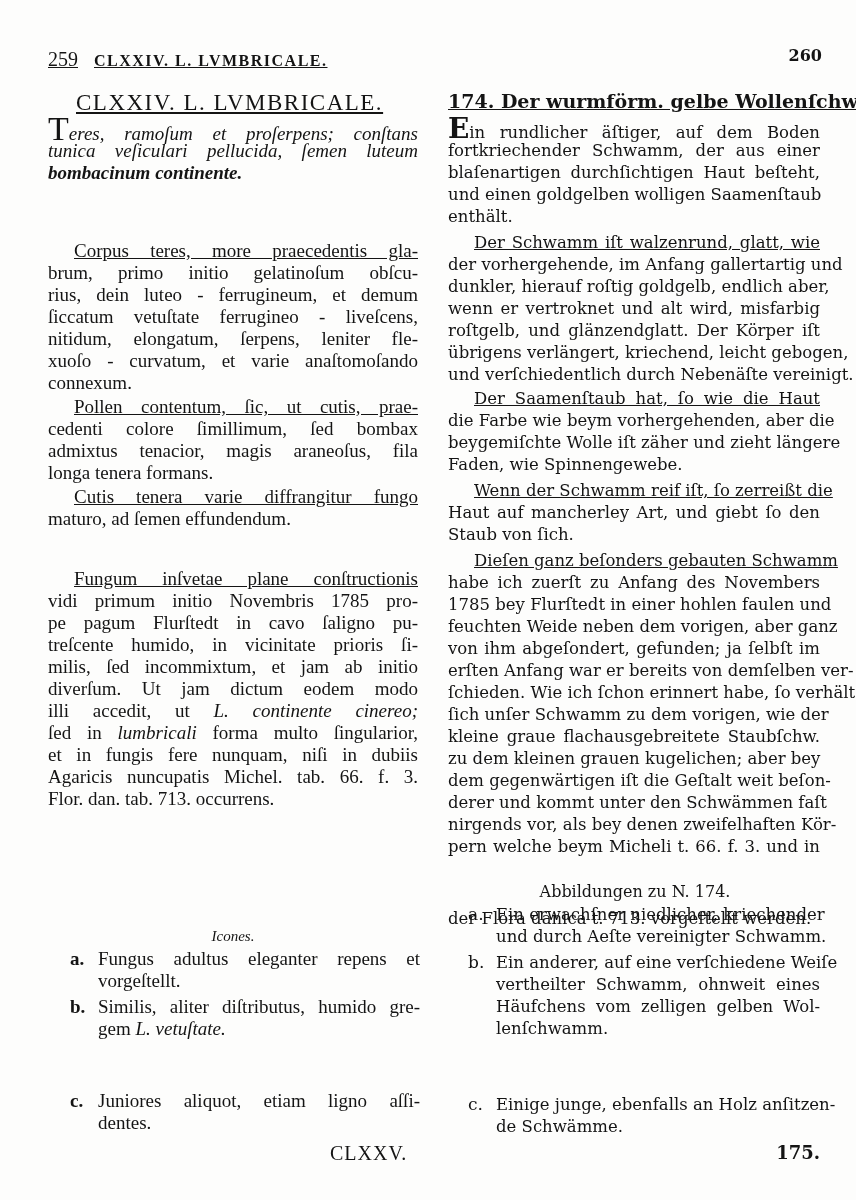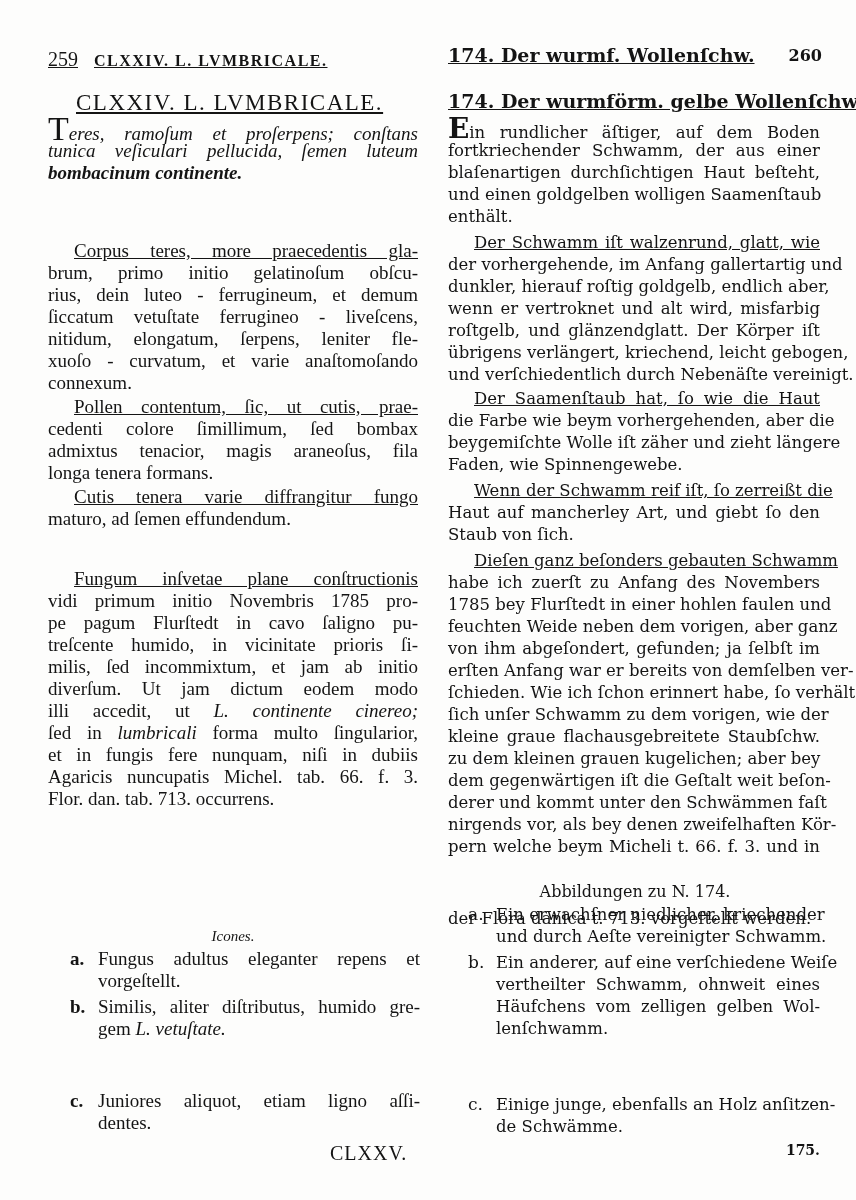--- a/index.html
+++ b/index.html
@@ -27,21 +27,21 @@
   .icones-head { position:absolute; left:0; width:370px; text-align:center; font-style:italic; font-size:15px; }
   .item { position:absolute; left:22px; width:348px; }
   .item .lbl { position:absolute; left:0; font-weight:bold; }
   .item .txt { position:absolute; left:28px; width:322px; }
   .item .txt .line { width:322px; }
   .ritem { position:absolute; left:20px; width:352px; }
   .ritem .lbl { position:absolute; left:0; }
   .ritem .txt { position:absolute; left:28px; width:324px; }
   .ritem .txt .line { width:324px; }
   .catch-left { position:absolute; left:282px; top:1142px; font-size:20px; letter-spacing:1px; }
-  .catch-right { position:absolute; right:2px; top:1142px; font-size:14px; font-weight:bold; }
+  .catch-right { position:absolute; right:2px; top:1142px; font-size:18px; font-weight:bold; }
   .abb-head { position:absolute; left:0; width:374px; text-align:center; font-size:16px; }
 </style>
 </head>
 <body>
 
 <div class="page">
 
   <div class="col left">
     <div class="abs runhead-left">
       <span class="pn">259</span><span>CLXXIV. L. LVMBRICALE.</span>
@@ -113,21 +113,20 @@
           <div class="line last" style="top:22px">dentes.</div>
         </div>
       </div>
     </div>
 
     <div class="catch-left">CLXXV.</div>
   </div>
 
   <div class="col right">
     <div class="abs runhead-right">
-      <span>174. Der wurmf. Wollenſchw.</span>
       <span class="pn">260</span>
     </div>
     <div class="abs title-right">174. Der wurmförm. gelbe Wollenſchw.</div>
 
     <div>
       <div class="line" style="top:118px"><span class="dropE">E</span><span>in rundlicher äſtiger, auf dem Boden</span></div>
       <div class="line" style="top:140px">fortkriechender Schwamm, der aus einer</div>
       <div class="line" style="top:162px">blaſenartigen durchſichtigen Haut beſteht,</div>
       <div class="line" style="top:184px">und einen goldgelben wolligen Saamenſtaub</div>
       <div class="line last" style="top:206px">enthält.</div>

